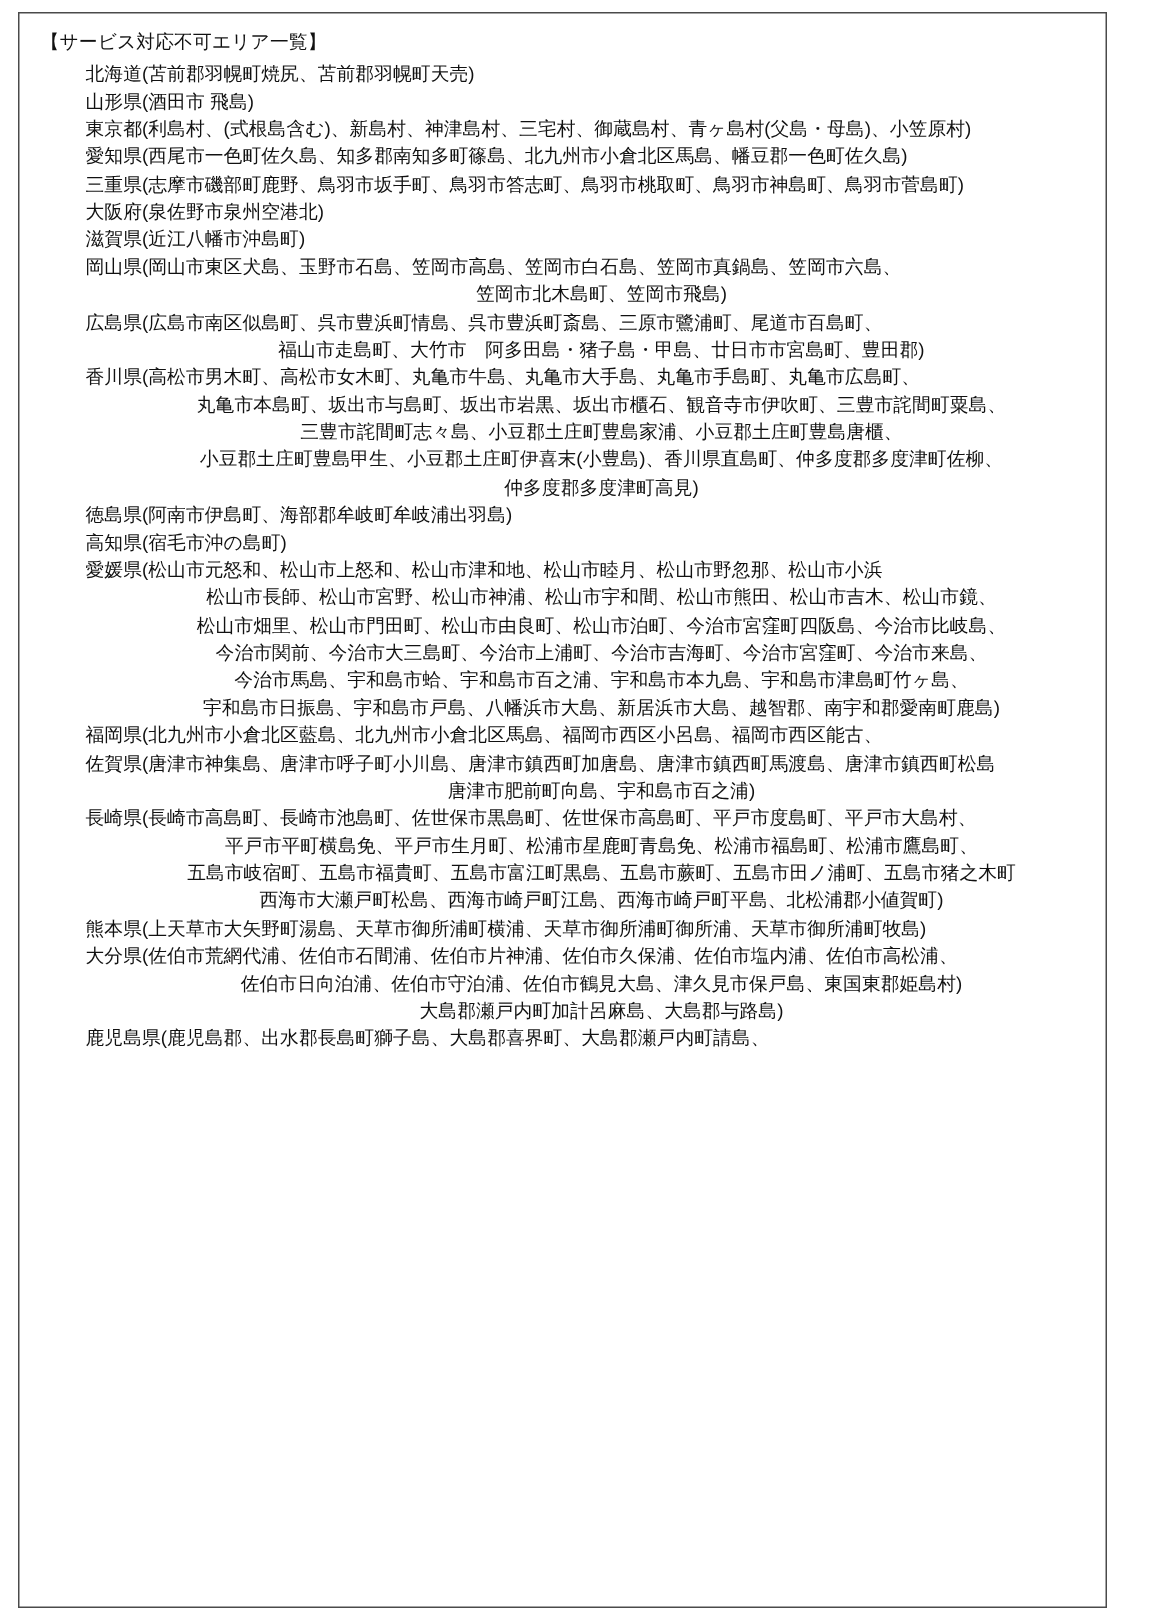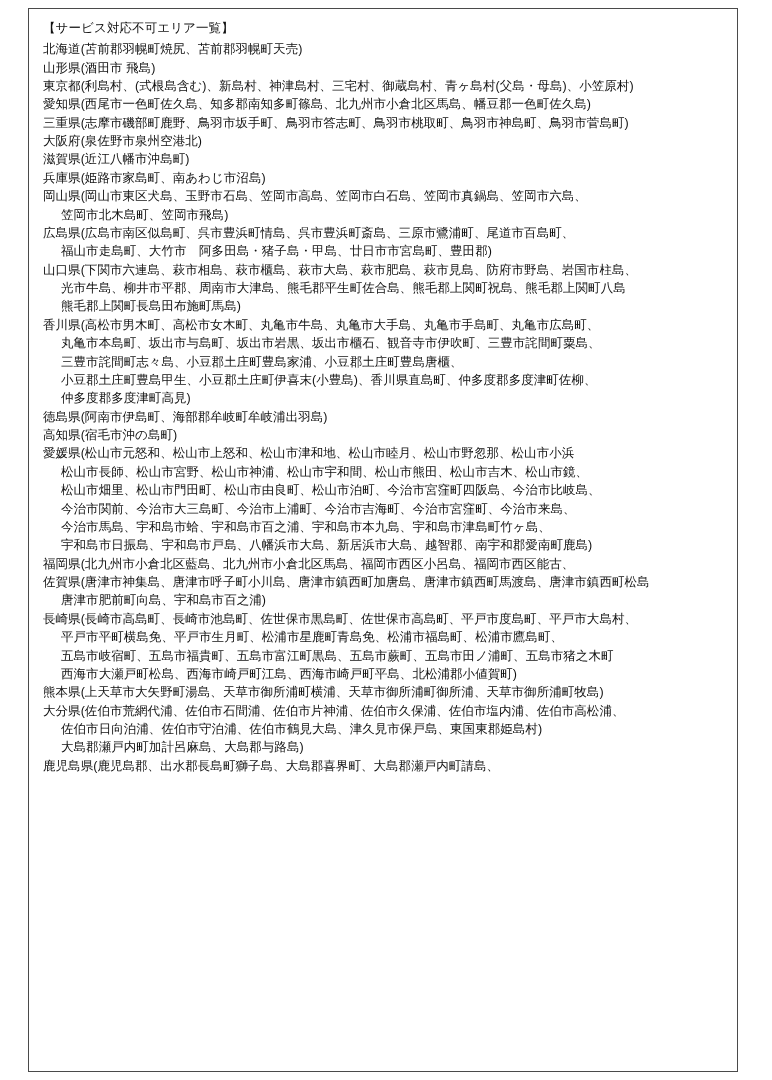--- a/index.html
+++ b/index.html
@@ -12,21 +12,21 @@
     height: 1080px;
     font-family: "Liberation Sans", "DejaVu Sans", sans-serif;
     color: #111111;
     overflow: hidden;
   }
   #page {
     position: relative;
     width: 748px;
     height: 1080px;
     box-sizing: border-box;
-    padding: 8px 10px 8px 28px;
+    padding: 8px 10px 8px 12px;
   }
   .doc-frame {
     box-sizing: border-box;
     width: 100%;
     height: 100%;
     border: 1.5px solid #4a4a4a;
     padding: 10px 10px 6px 14px;
     background: #ffffff;
   }
   .doc-title {
@@ -38,43 +38,43 @@
   }
   .entry {
     font-size: 12.5px;
     line-height: 1.47;
     margin: 0;
     letter-spacing: 0.05px;
     white-space: pre-wrap;
   }
   .entry .line {
     display: block;
+    margin-left: 30px;
   }
   .entry .line.indent {
     padding-left: 18px;
+    text-align: center;
   }
 </style>
 </head>
 <body>
 
 <div id="page">
   <div class="doc-frame">
     <p class="doc-title">【サービス対応不可エリア一覧】</p>
     <div id="entries">
         <p class="entry"><span class="line">北海道(苫前郡羽幌町焼尻、苫前郡羽幌町天売)</span></p>
         <p class="entry"><span class="line">山形県(酒田市 飛島)</span></p>
         <p class="entry"><span class="line">東京都(利島村、(式根島含む)、新島村、神津島村、三宅村、御蔵島村、青ヶ島村(父島・母島)、小笠原村)</span></p>
         <p class="entry"><span class="line">愛知県(西尾市一色町佐久島、知多郡南知多町篠島、北九州市小倉北区馬島、幡豆郡一色町佐久島)</span></p>
         <p class="entry"><span class="line">三重県(志摩市磯部町鹿野、鳥羽市坂手町、鳥羽市答志町、鳥羽市桃取町、鳥羽市神島町、鳥羽市菅島町)</span></p>
         <p class="entry"><span class="line">大阪府(泉佐野市泉州空港北)</span></p>
         <p class="entry"><span class="line">滋賀県(近江八幡市沖島町)</span></p>
-        <p class="entry"><span class="line">兵庫県(姫路市家島町、南あわじ市沼島)</span></p>
         <p class="entry"><span class="line">岡山県(岡山市東区犬島、玉野市石島、笠岡市高島、笠岡市白石島、笠岡市真鍋島、笠岡市六島、</span><span class="line indent">笠岡市北木島町、笠岡市飛島)</span></p>
         <p class="entry"><span class="line">広島県(広島市南区似島町、呉市豊浜町情島、呉市豊浜町斎島、三原市鷺浦町、尾道市百島町、</span><span class="line indent">福山市走島町、大竹市　阿多田島・猪子島・甲島、廿日市市宮島町、豊田郡)</span></p>
-        <p class="entry"><span class="line">山口県(下関市六連島、萩市相島、萩市櫃島、萩市大島、萩市肥島、萩市見島、防府市野島、岩国市柱島、</span><span class="line indent">光市牛島、柳井市平郡、周南市大津島、熊毛郡平生町佐合島、熊毛郡上関町祝島、熊毛郡上関町八島</span><span class="line indent">熊毛郡上関町長島田布施町馬島)</span></p>
         <p class="entry"><span class="line">香川県(高松市男木町、高松市女木町、丸亀市牛島、丸亀市大手島、丸亀市手島町、丸亀市広島町、</span><span class="line indent">丸亀市本島町、坂出市与島町、坂出市岩黒、坂出市櫃石、観音寺市伊吹町、三豊市詫間町粟島、</span><span class="line indent">三豊市詫間町志々島、小豆郡土庄町豊島家浦、小豆郡土庄町豊島唐櫃、</span><span class="line indent">小豆郡土庄町豊島甲生、小豆郡土庄町伊喜末(小豊島)、香川県直島町、仲多度郡多度津町佐柳、</span><span class="line indent">仲多度郡多度津町高見)</span></p>
         <p class="entry"><span class="line">徳島県(阿南市伊島町、海部郡牟岐町牟岐浦出羽島)</span></p>
         <p class="entry"><span class="line">高知県(宿毛市沖の島町)</span></p>
         <p class="entry"><span class="line">愛媛県(松山市元怒和、松山市上怒和、松山市津和地、松山市睦月、松山市野忽那、松山市小浜</span><span class="line indent">松山市長師、松山市宮野、松山市神浦、松山市宇和間、松山市熊田、松山市吉木、松山市鏡、</span><span class="line indent">松山市畑里、松山市門田町、松山市由良町、松山市泊町、今治市宮窪町四阪島、今治市比岐島、</span><span class="line indent">今治市関前、今治市大三島町、今治市上浦町、今治市吉海町、今治市宮窪町、今治市来島、</span><span class="line indent">今治市馬島、宇和島市蛤、宇和島市百之浦、宇和島市本九島、宇和島市津島町竹ヶ島、</span><span class="line indent">宇和島市日振島、宇和島市戸島、八幡浜市大島、新居浜市大島、越智郡、南宇和郡愛南町鹿島)</span></p>
         <p class="entry"><span class="line">福岡県(北九州市小倉北区藍島、北九州市小倉北区馬島、福岡市西区小呂島、福岡市西区能古、</span></p>
         <p class="entry"><span class="line">佐賀県(唐津市神集島、唐津市呼子町小川島、唐津市鎮西町加唐島、唐津市鎮西町馬渡島、唐津市鎮西町松島</span><span class="line indent">唐津市肥前町向島、宇和島市百之浦)</span></p>
         <p class="entry"><span class="line">長崎県(長崎市高島町、長崎市池島町、佐世保市黒島町、佐世保市高島町、平戸市度島町、平戸市大島村、</span><span class="line indent">平戸市平町横島免、平戸市生月町、松浦市星鹿町青島免、松浦市福島町、松浦市鷹島町、</span><span class="line indent">五島市岐宿町、五島市福貴町、五島市富江町黒島、五島市蕨町、五島市田ノ浦町、五島市猪之木町</span><span class="line indent">西海市大瀬戸町松島、西海市崎戸町江島、西海市崎戸町平島、北松浦郡小値賀町)</span></p>
         <p class="entry"><span class="line">熊本県(上天草市大矢野町湯島、天草市御所浦町横浦、天草市御所浦町御所浦、天草市御所浦町牧島)</span></p>
         <p class="entry"><span class="line">大分県(佐伯市荒網代浦、佐伯市石間浦、佐伯市片神浦、佐伯市久保浦、佐伯市塩内浦、佐伯市高松浦、</span><span class="line indent">佐伯市日向泊浦、佐伯市守泊浦、佐伯市鶴見大島、津久見市保戸島、東国東郡姫島村)</span></p>
         <p class="entry"><span class="line indent">大島郡瀬戸内町加計呂麻島、大島郡与路島)</span><span class="line">鹿児島県(鹿児島郡、出水郡長島町獅子島、大島郡喜界町、大島郡瀬戸内町請島、</span></p>

